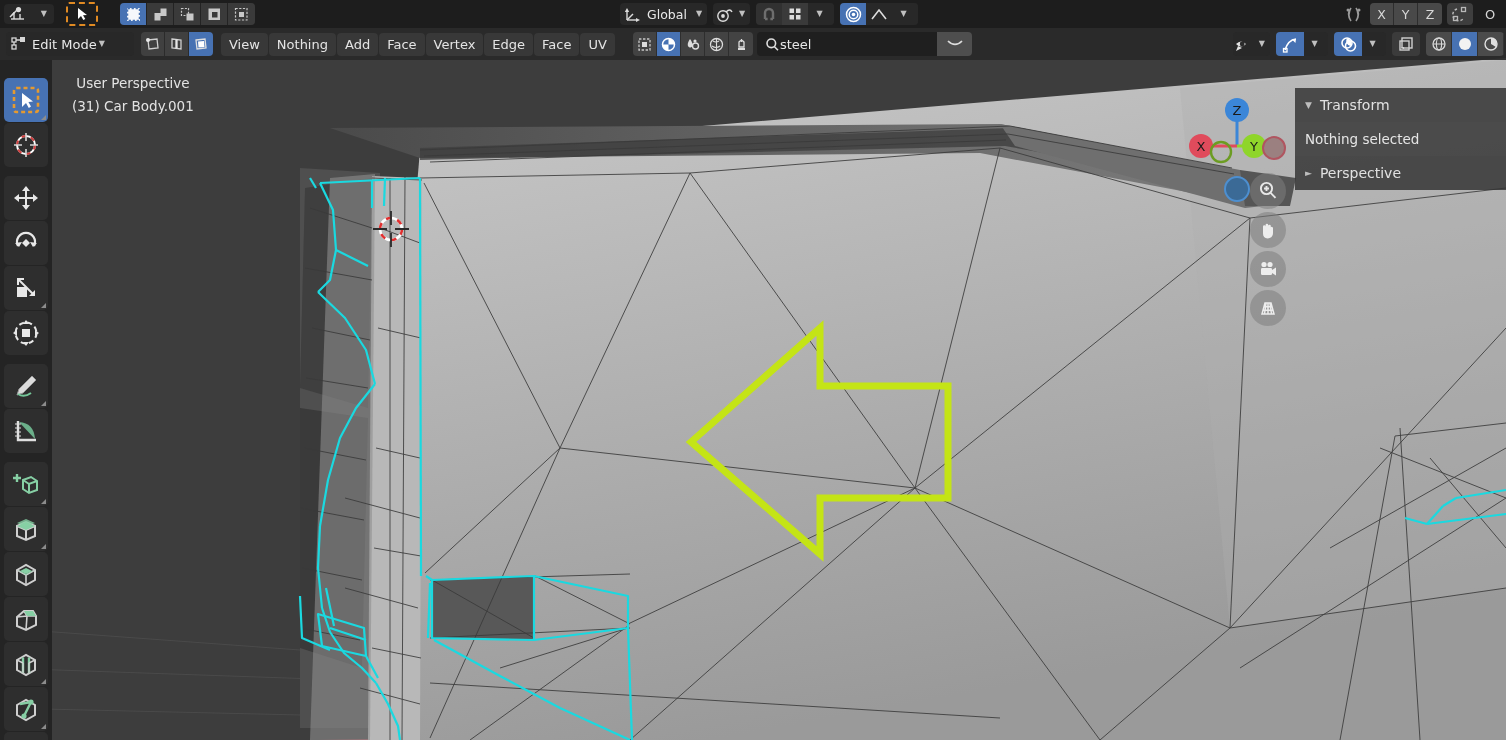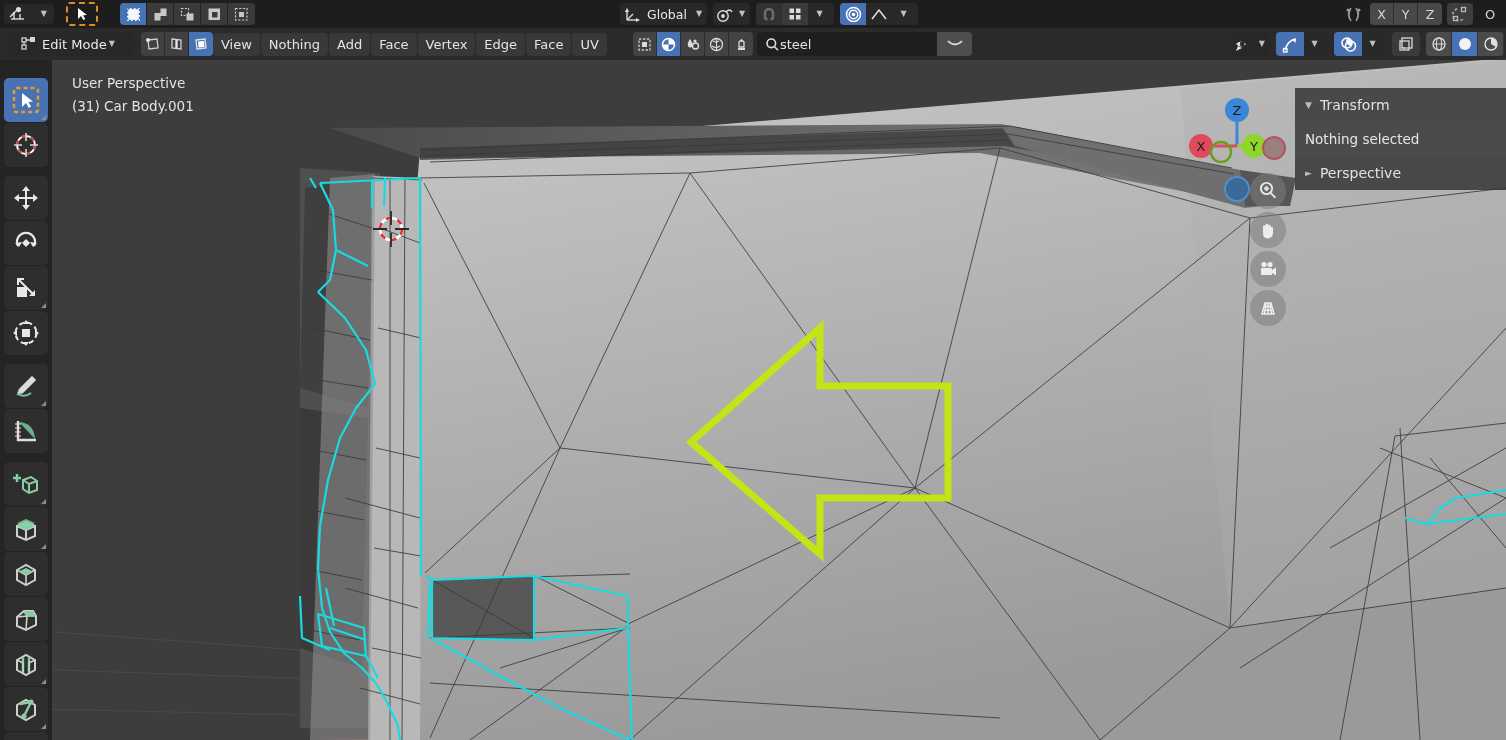--- a/index.html
+++ b/index.html
@@ -78,32 +78,32 @@
   .vp-header-bg {
     position: absolute; inset: 0; background: rgba(41,41,41,0.93);
   }
   .vph-left {
     position: relative; display: flex; align-items: center; gap: 5px;
     padding-left: 6px; z-index: 2;
   }
   .mode-btn {
     background: #282828; border-radius: 4px; height: 24px; display: flex;
     align-items: center; color: #e9e9e9; font-size: 13px; width: 128px;
-    padding: 0 4px; justify-content: center;
+    padding: 0 4px; justify-content: flex-start;
   }
   .mode-btn .mb-txt { padding-left: 4px; }
   .mesh-sel-group { display: flex; border-radius: 4px; overflow: hidden; height: 24px; margin-left: 2px; }
   .mesh-sel-btn {
     width: 24px; height: 24px; display: flex; align-items: center; justify-content: center;
     background: #404040; border-right: 1px solid #2b2b2b;
   }
   .mesh-sel-btn.active { background: #4772b3; }
   .mesh-sel-btn:last-child { border-right: none; }
 
-  .menus { display: flex; align-items: center; gap: 1px; position: relative; z-index: 2; }
+  .menus { display: flex; align-items: center; gap: 1px; margin-left: 8px; position: relative; z-index: 2; }
   .menu-item {
     color: #e4e4e4; font-size: 13px; padding: 4px 8px; border-radius: 4px;
     background: rgba(57,57,57,0.92);
   }
 
   .vph-right-tools {
     position: absolute; left: 633px; top: 4px; display: flex; align-items: center; z-index: 2;
   }
   .snap-seg { display: flex; border-radius: 4px; overflow: hidden; height: 24px; }
   .snap-cell {
@@ -154,21 +154,21 @@
   .ltool.active { background: #4772b3; }
   .ltool.gap { margin-top: 9px; }
   .ltool .corner {
     position: absolute; right: 2px; bottom: 2px;
     width: 0; height: 0; border-left: 5px solid transparent; border-bottom: 5px solid #8c8c8c;
   }
 
   
   .viewport {
     position: absolute; left: 0; top: 28px; width: 1506px; height: 712px;
-    overflow: hidden; background: #3d3d3d; z-index: 5;
+    overflow: hidden; background: #3d3d3d; z-index: 5; text-align: center;
   }
   .vp-overlay-text {
     position: absolute; left: 72px; top: 44px; z-index: 20;
     color: #e3e3e3; font-size: 13.5px; line-height: 23px; pointer-events: none;
   }
 
   
   .nav-btns { position: absolute; left: 1250px; top: 145px; z-index: 20; }
   .nav-circle {
     width: 36px; height: 36px; border-radius: 50%;

